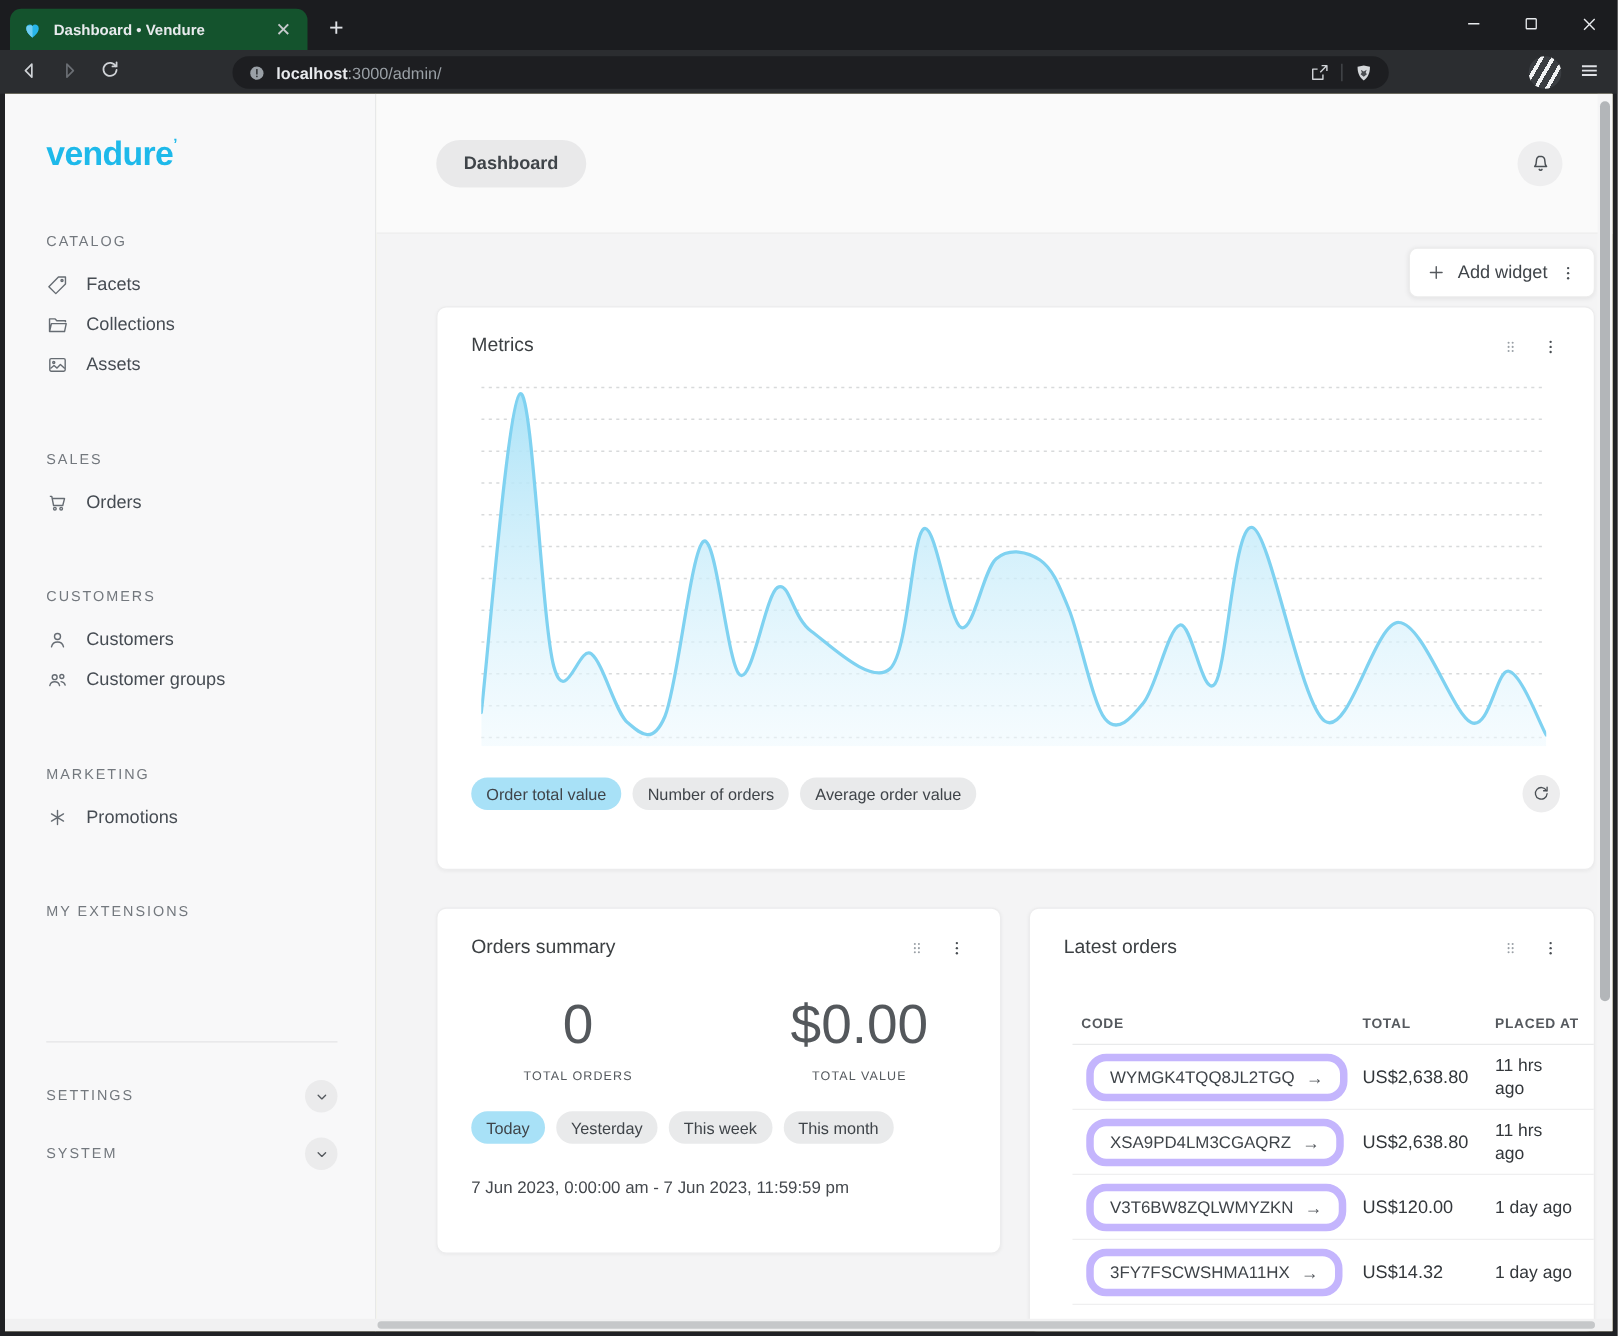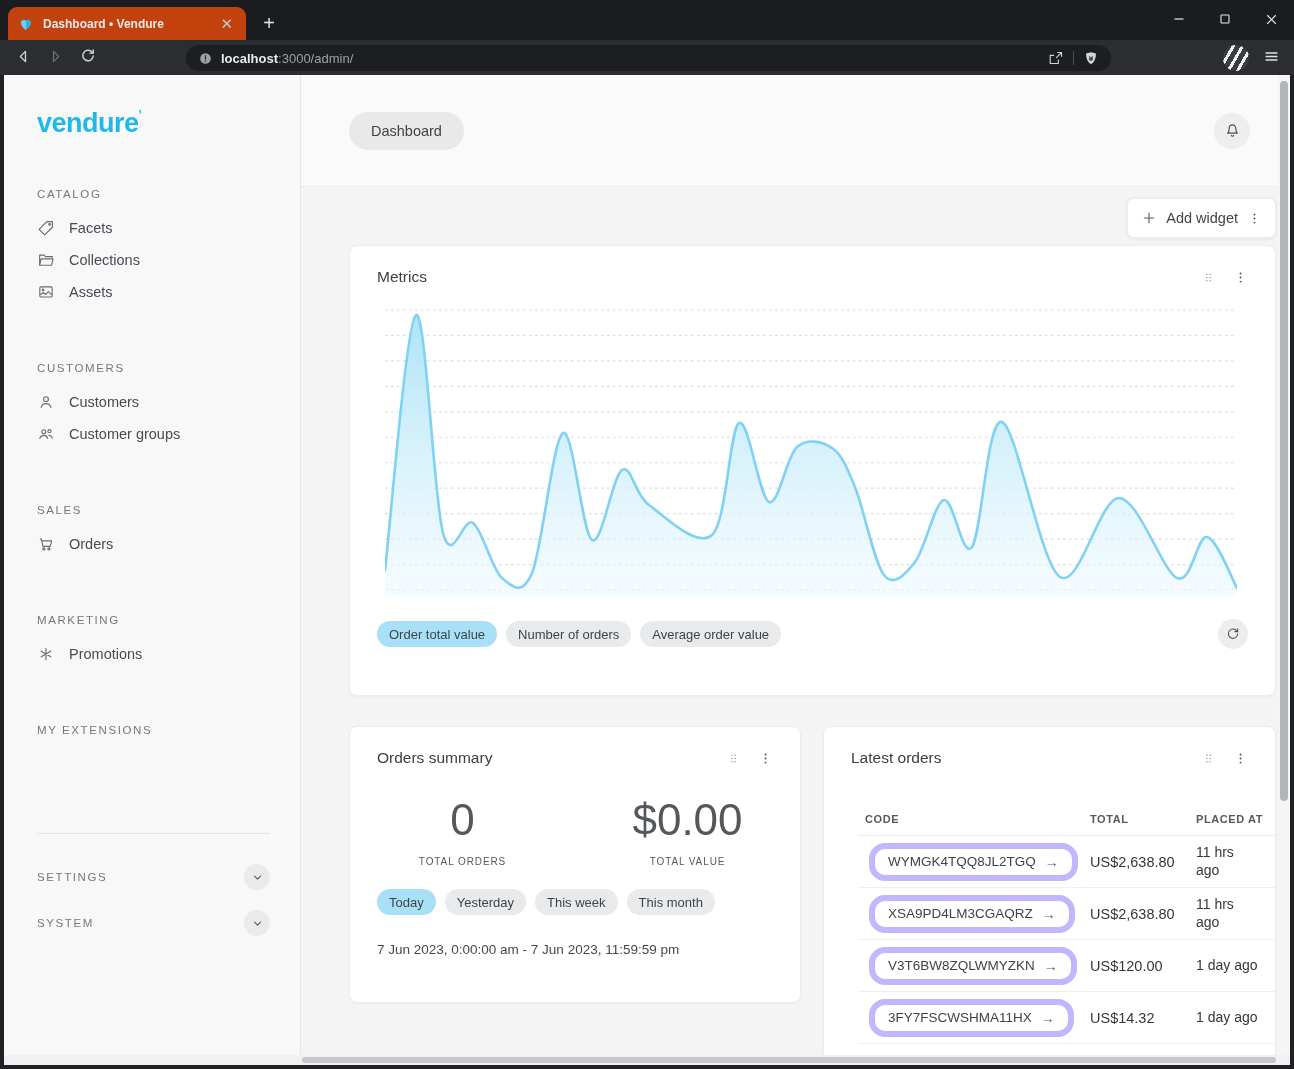--- a/index.html
+++ b/index.html
@@ -1,21 +1,21 @@
 <!DOCTYPE html>
 <html><head>
 <meta charset="utf-8">
 <style>
   * { margin:0; padding:0; box-sizing:border-box; }
   body { font-family:"Liberation Sans", sans-serif; background:#111; }
   .window { position:relative; width:1294px; height:1069px; background:#202124; overflow:hidden; }
 
   
   .tabstrip { position:absolute; top:0; left:0; right:0; height:40px; background:#1b1c1f; }
-  .tab { position:absolute; left:8px; top:7px; width:238px; height:33px; background:#c2410c;
+  .tab { position:absolute; left:8px; top:7px; width:238px; height:33px; background:#14532d;
          border-radius:9px 9px 0 0; display:flex; align-items:center; padding:0 10px; gap:9px; }
   .tab-title { color:#e8eaed; font-size:12px; font-weight:700; white-space:nowrap; overflow:hidden; flex:1; }
   .tab-close { color:#c7cacd; font-size:15px; cursor:default; padding:0 3px; }
   .newtab { position:absolute; left:256px; top:10px; width:26px; height:26px; color:#dfe1e5;
             font-size:20px; display:flex; align-items:center; justify-content:center; }
   .winctl { position:absolute; top:0; right:0; height:38px; display:flex; }
   .winbtn { width:46px; height:38px; display:flex; align-items:center; justify-content:center; color:#e8eaed; }
 
   .toolbar { position:absolute; top:40px; left:0; right:0; height:35px; background:#2b2d30; }
   .navbtn { position:absolute; top:47px; color:#cfd2d6; }
@@ -49,21 +49,21 @@
   .side-collapsed { display:flex; align-items:center; justify-content:space-between; margin:20px 30px 0 33px; height:26px;gap:23px; }
   .side-collapsed.first { margin-top:30px; }
   .chev-btn { width:26px; height:26px; border-radius:50%; background:#ebebec; display:flex;
               align-items:center; justify-content:center; color:#55595e; cursor:pointer; }
 
   
   .content { flex:1; position:relative; background:#f4f4f5; overflow:hidden; }
   .content-header { height:112px; background:#fafafa; border-bottom:1px solid #ebebec;
                     display:flex; align-items:center; padding:0 40px 0 48px; }
   .crumb-pill { background:#e9e9ea; border-radius:19px; height:38px; padding:0 22px; display:flex;
-                align-items:center; font-size:14.5px; font-weight:400; color:#3f4449; }
+                align-items:center; font-size:14.5px; font-weight:700; color:#3f4449; }
   .header-right { margin-left:auto; display:flex; align-items:center; gap:11px; }
   .bell-btn { width:36px; height:36px; border-radius:50%; background:#eeeeef; display:flex;
               align-items:center; justify-content:center; color:#4a4f54; cursor:pointer; }
   .user-pill { background:#e9e9ea; border-radius:19px; height:37px; padding:0 14px 0 6px; display:flex;
                align-items:center; gap:9px; cursor:pointer; }
   .user-avatar { width:26px; height:26px; border-radius:50%; background:#13b6d9; display:flex;
                  align-items:center; justify-content:center; color:#fff; }
   .user-name { font-size:14.5px; color:#3f4449; }
   .user-pill .chev { color:#55595e; display:flex; }
 
@@ -232,20 +232,36 @@
                   <path d="M4.5 15.8l3.8-3.2 3.2 2.7 3.6-3.8 4.7 4.3"></path>
                   <circle cx="8" cy="9.3" r="1.1"></circle>
                 </svg>
               </span>
             <span>Assets</span>
           </div>
         </div>
       </div>
 
       <div class="side-section">
+        <div class="side-label">SALES</div>
+        <div class="side-items">
+          <div class="side-item">
+            <span class="ic">
+                <svg width="18" height="18" viewBox="0 0 24 24" fill="none" stroke="currentColor" stroke-width="1.5" stroke-linejoin="round">
+                  <path d="M3.8 5.5h2.1l1.9 9.7h9.8l1.9-7.4H6.6"></path>
+                  <circle cx="9.2" cy="18.6" r="1.4"></circle>
+                  <circle cx="15.9" cy="18.6" r="1.4"></circle>
+                </svg>
+              </span>
+            <span>Orders</span>
+          </div>
+        </div>
+      </div>
+
+      <div class="side-section">
         <div class="side-label">CUSTOMERS</div>
         <div class="side-items">
           <div class="side-item">
             <span class="ic">
                 <svg width="18" height="18" viewBox="0 0 24 24" fill="none" stroke="currentColor" stroke-width="1.5" stroke-linecap="round">
                   <circle cx="12" cy="8.2" r="3.2"></circle>
                   <path d="M5.6 19.3c.8-3.5 3.3-5.2 6.4-5.2s5.6 1.7 6.4 5.2"></path>
                 </svg>
               </span>
             <span>Customers</span>
@@ -253,36 +269,20 @@
           <div class="side-item">
             <span class="ic">
                 <svg width="18" height="18" viewBox="0 0 24 24" fill="none" stroke="currentColor" stroke-width="1.5" stroke-linecap="round">
                   <circle cx="9" cy="9" r="2.6"></circle>
                   <path d="M3.8 18c.6-2.7 2.7-4.1 5.2-4.1s4.6 1.4 5.2 4.1"></path>
                   <circle cx="16.6" cy="8.3" r="2.1"></circle>
                   <path d="M15.8 13.7c2.2.2 3.9 1.5 4.4 3.8"></path>
                 </svg>
               </span>
             <span>Customer groups</span>
-          </div>
-        </div>
-      </div>
-
-      <div class="side-section">
-        <div class="side-label">SALES</div>
-        <div class="side-items">
-          <div class="side-item">
-            <span class="ic">
-                <svg width="18" height="18" viewBox="0 0 24 24" fill="none" stroke="currentColor" stroke-width="1.5" stroke-linejoin="round">
-                  <path d="M3.8 5.5h2.1l1.9 9.7h9.8l1.9-7.4H6.6"></path>
-                  <circle cx="9.2" cy="18.6" r="1.4"></circle>
-                  <circle cx="15.9" cy="18.6" r="1.4"></circle>
-                </svg>
-              </span>
-            <span>Orders</span>
           </div>
         </div>
       </div>
 
       <div class="side-section">
         <div class="side-label">MARKETING</div>
         <div class="side-items">
           <div class="side-item">
             <span class="ic">
                 <svg width="18" height="18" viewBox="0 0 24 24" fill="none" stroke="currentColor" stroke-width="1.5" stroke-linecap="round">

